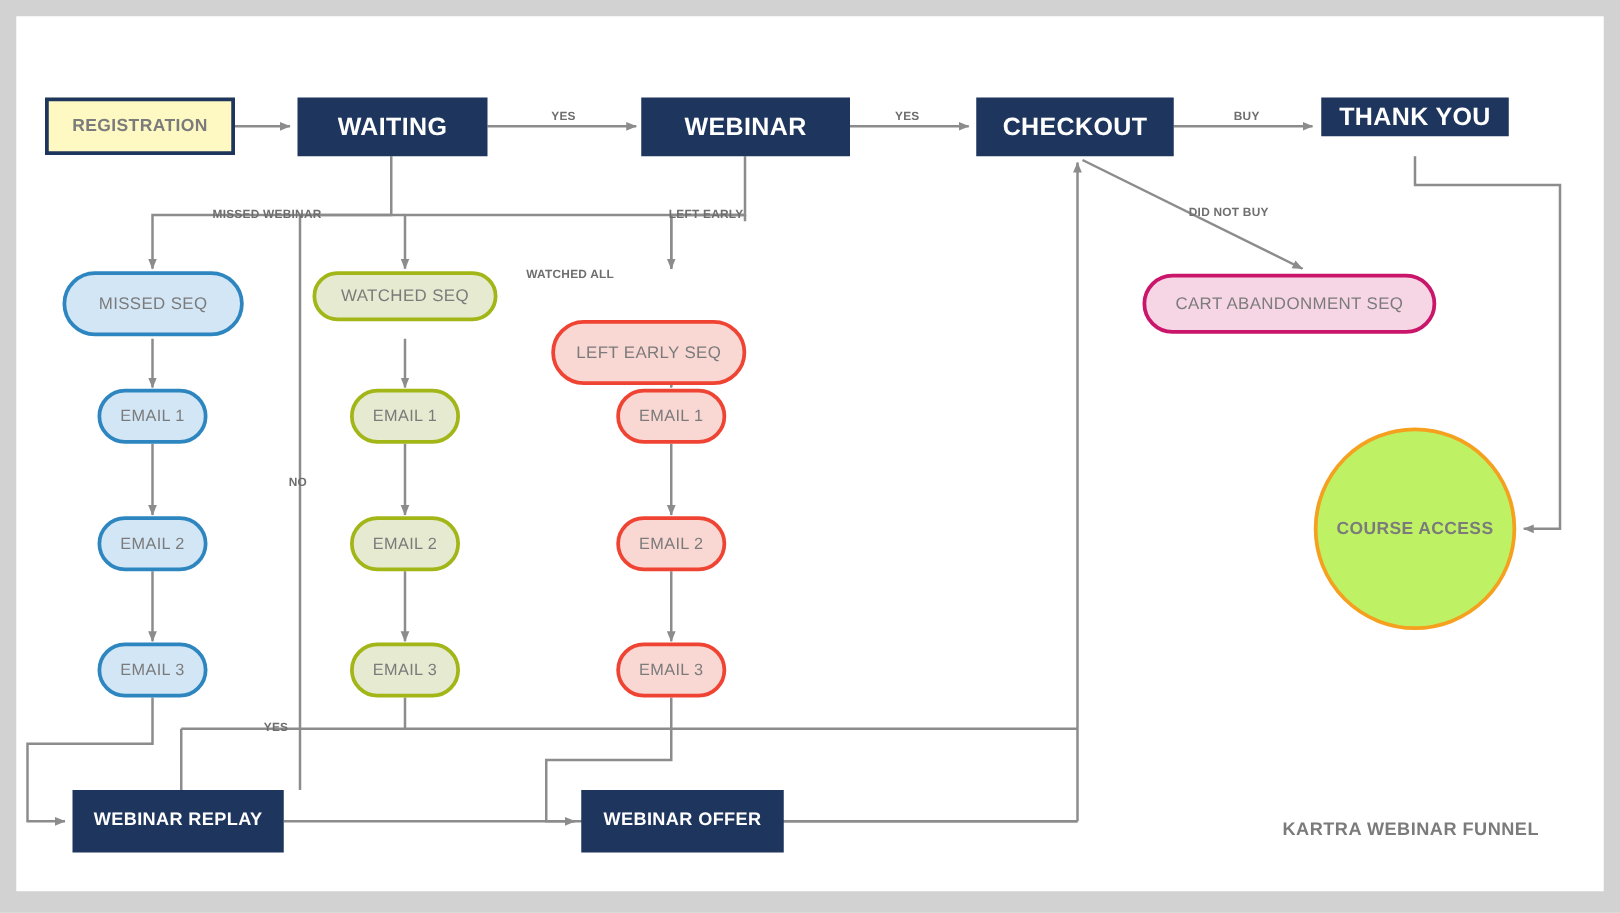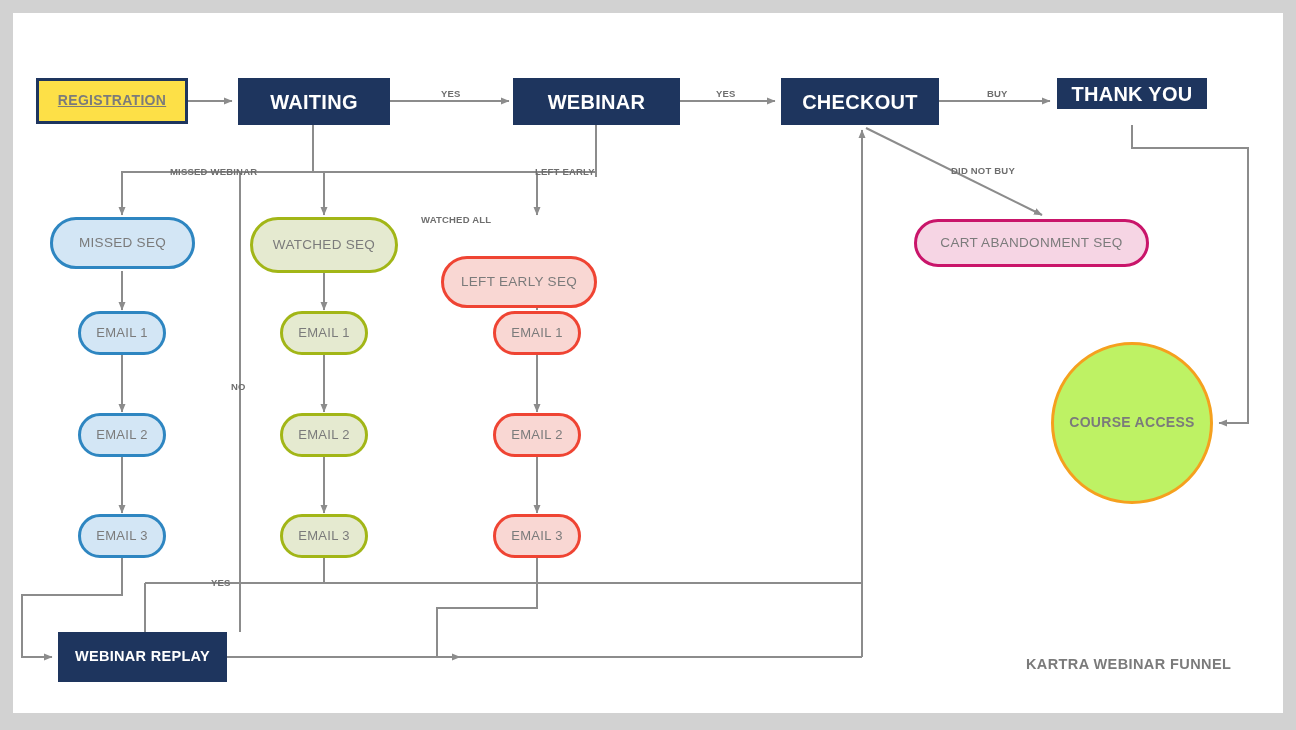--- a/index.html
+++ b/index.html
@@ -43,26 +43,25 @@
   
   .box-navy {
     background: #1e355e;
     color: #ffffff;
     font-weight: bold;
     font-size: 20px;
   }
   .box-navy.small { font-size: 14.5px; }
   
   .box-reg {
-    background: #fde047;
+    background: #fef9c3;
     border: 3px solid #1e355e;
     color: #7b7b7b;
     font-weight: bold;
     font-size: 14px;
-    text-decoration: underline;
   }
   
   .pill {
     border-radius: 999px;
     font-weight: normal;
     font-size: 13.5px;
     color: #7b7b7b;
   }
   .pill.blue  { background: #d3e6f5; border: 3.5px solid #2e86c1; }
   .pill.green { background: #e5ead0; border: 3.5px solid #a2b617; }
@@ -177,21 +176,21 @@
   </div>
 
   <div class="node box-navy" style="left:1057px; top:78px; width:150px; height:31px;">
     <span>THANK YOU</span>
   </div>
 
   <div class="node pill blue" style="left:50px; top:217px; width:145px; height:52px;">
     <span>MISSED SEQ</span>
   </div>
 
-  <div class="node pill green" style="left:250px; top:217px; width:148px; height:56px;">
+  <div class="node pill green" style="left:250px; top:217px; width:148px; height:40px;">
     <span>WATCHED SEQ</span>
   </div>
 
   <div class="node pill red" style="left:441px; top:217px; width:156px; height:52px;margin-top:39px;">
     <span>LEFT EARLY SEQ</span>
   </div>
 
   <div class="node pill pink" style="left:914px; top:219px; width:235px; height:48px;">
     <span>CART ABANDONMENT SEQ</span>
   </div>
@@ -227,20 +226,23 @@
   </div>
 
   <div class="node circle" style="left:1051px; top:342px; width:162px; height:162px;">
     <span>COURSE ACCESS</span>
   </div>
 
   <div class="node box-navy small" style="left:58px; top:632px; width:169px; height:50px;">
     <span>WEBINAR REPLAY</span>
   </div>
 
+  <div class="node box-navy small" style="left:465px; top:632px; width:162px; height:50px;">
+    <span>WEBINAR OFFER</span>
+  </div>
 
   <div class="edge-label" style="left:441px; top:88px;">YES</div>
   <div class="edge-label" style="left:716px; top:88px;">YES</div>
   <div class="edge-label" style="left:987px; top:88px;">BUY</div>
   <div class="edge-label" style="left:170px; top:166px;">MISSED WEBINAR</div>
   <div class="edge-label" style="left:421px; top:166px;margin-top:48px;">WATCHED ALL</div>
   <div class="edge-label" style="left:535px; top:166px;">LEFT EARLY</div>
   <div class="edge-label" style="left:951px; top:165px;">DID NOT BUY</div>
   <div class="edge-label" style="left:231px; top:381px;">NO</div>
   <div class="edge-label" style="left:211px; top:577px;">YES</div>

